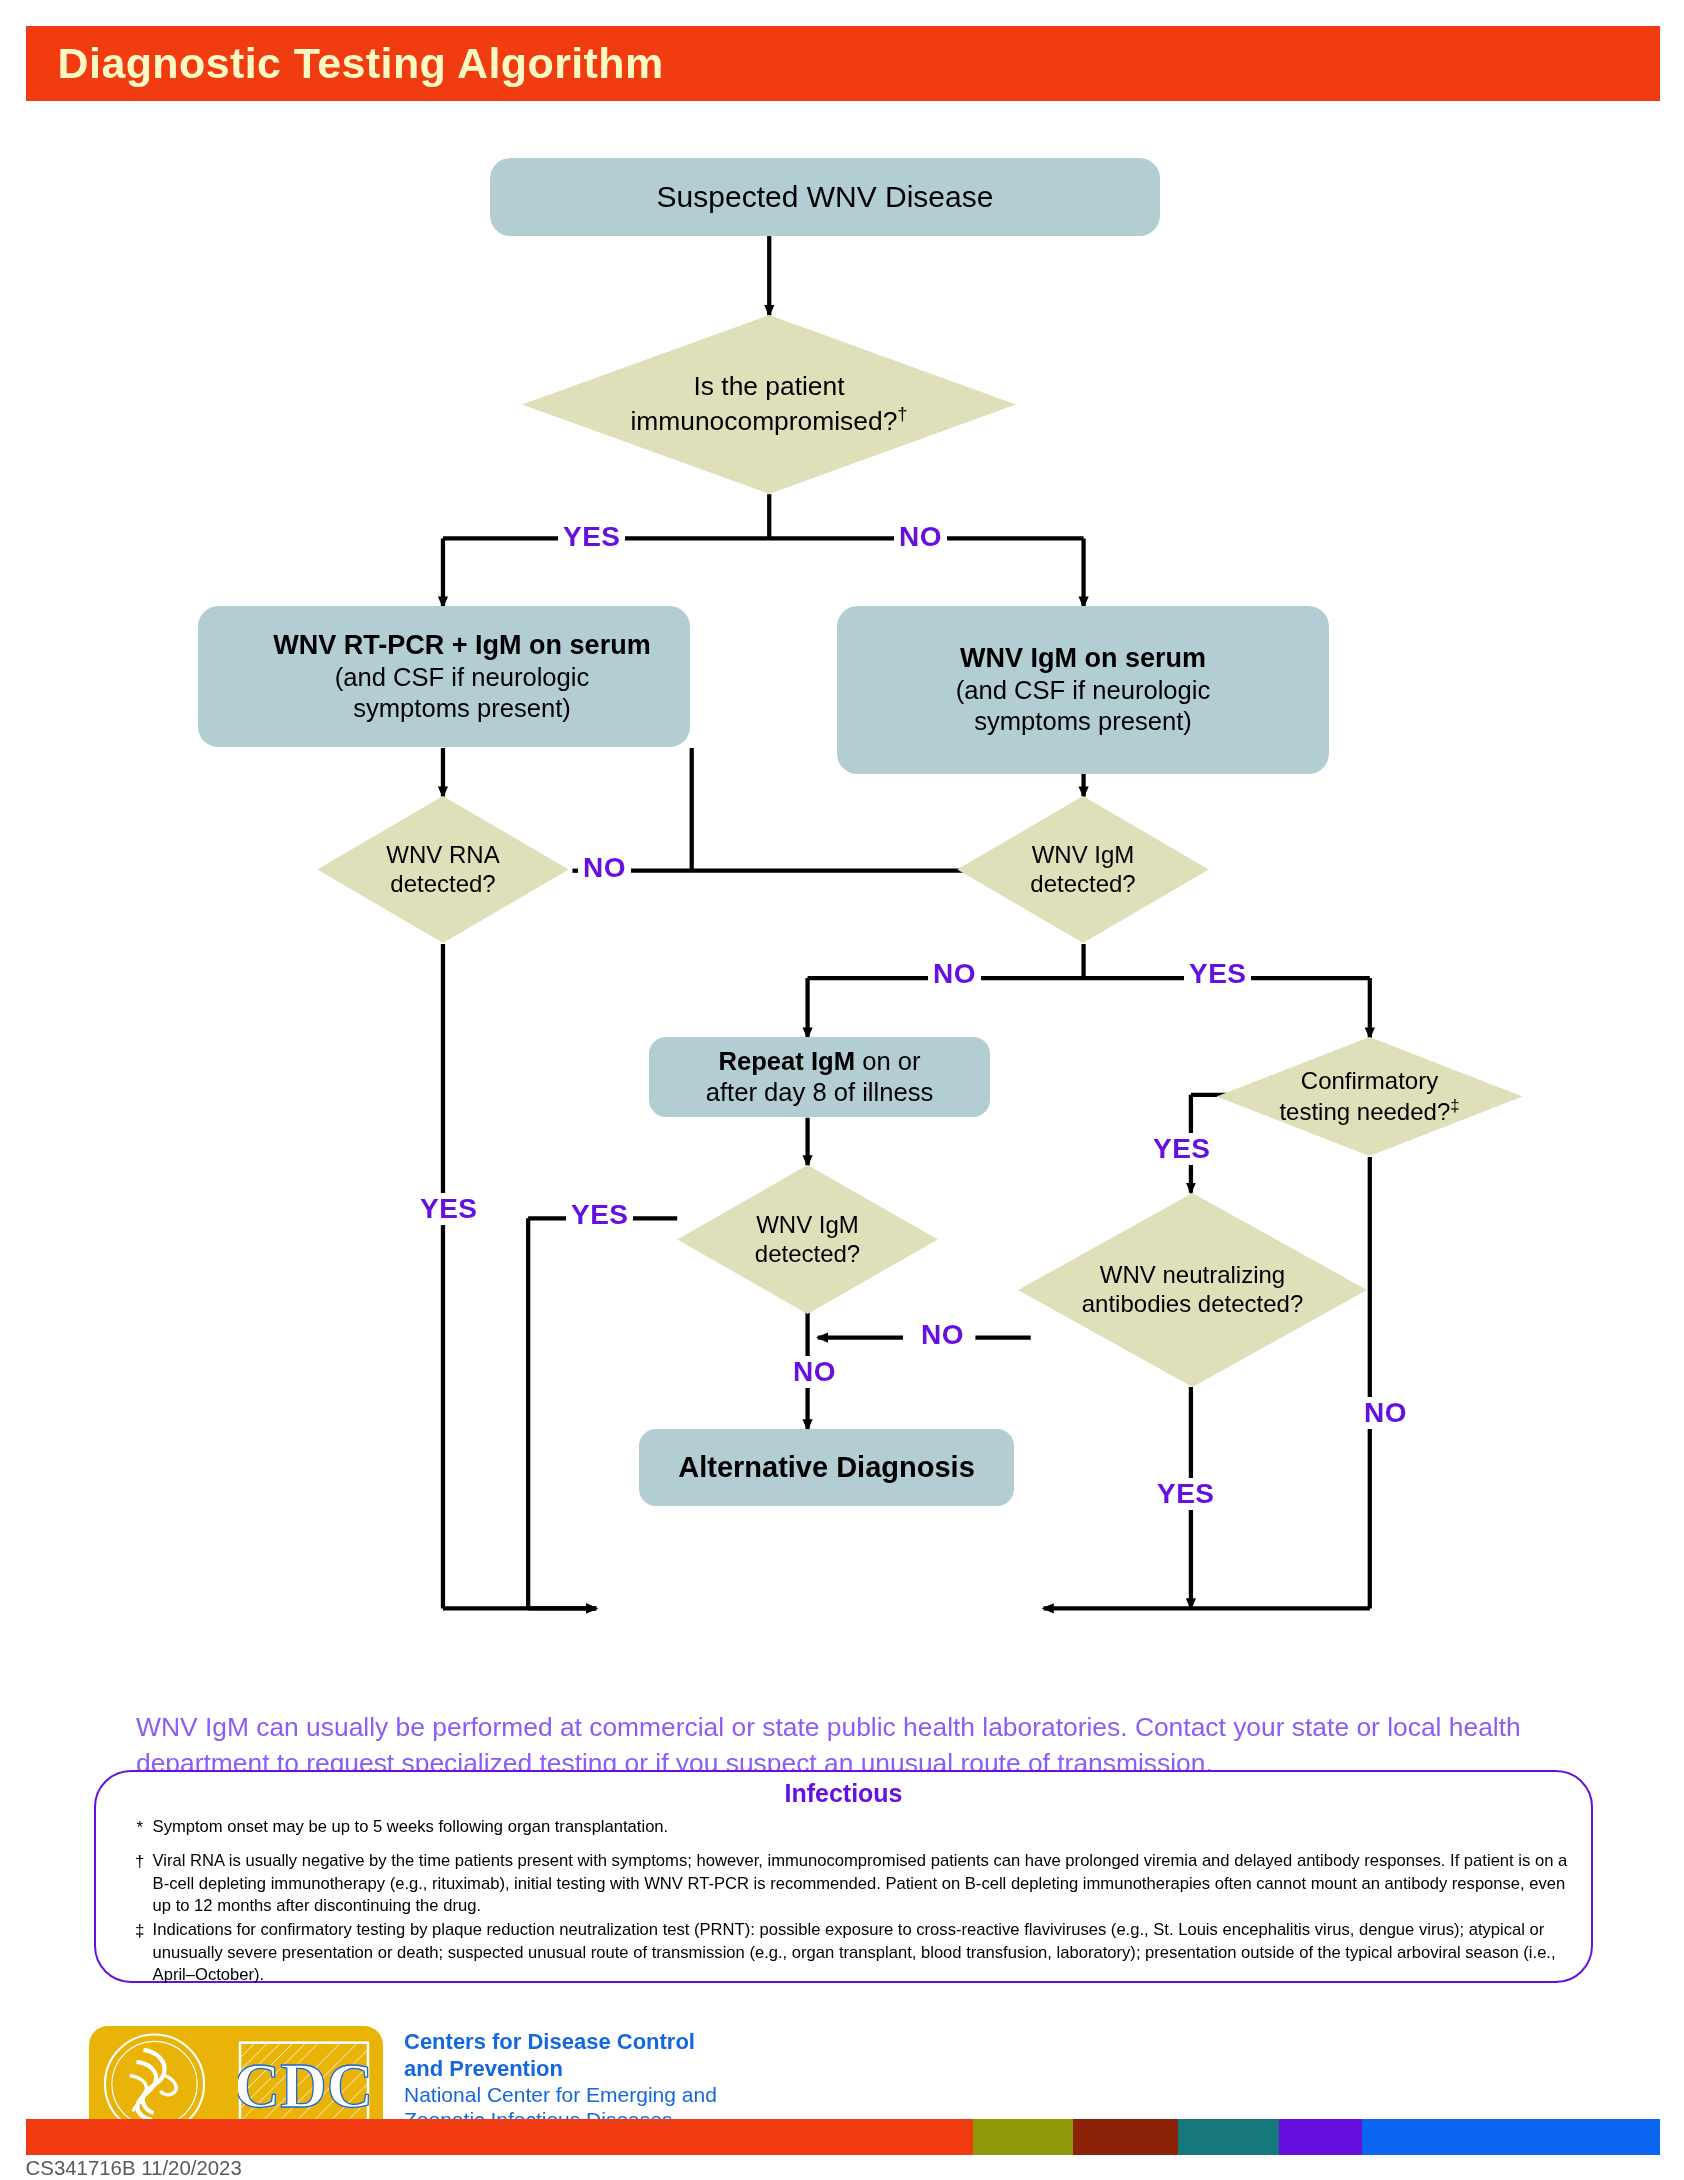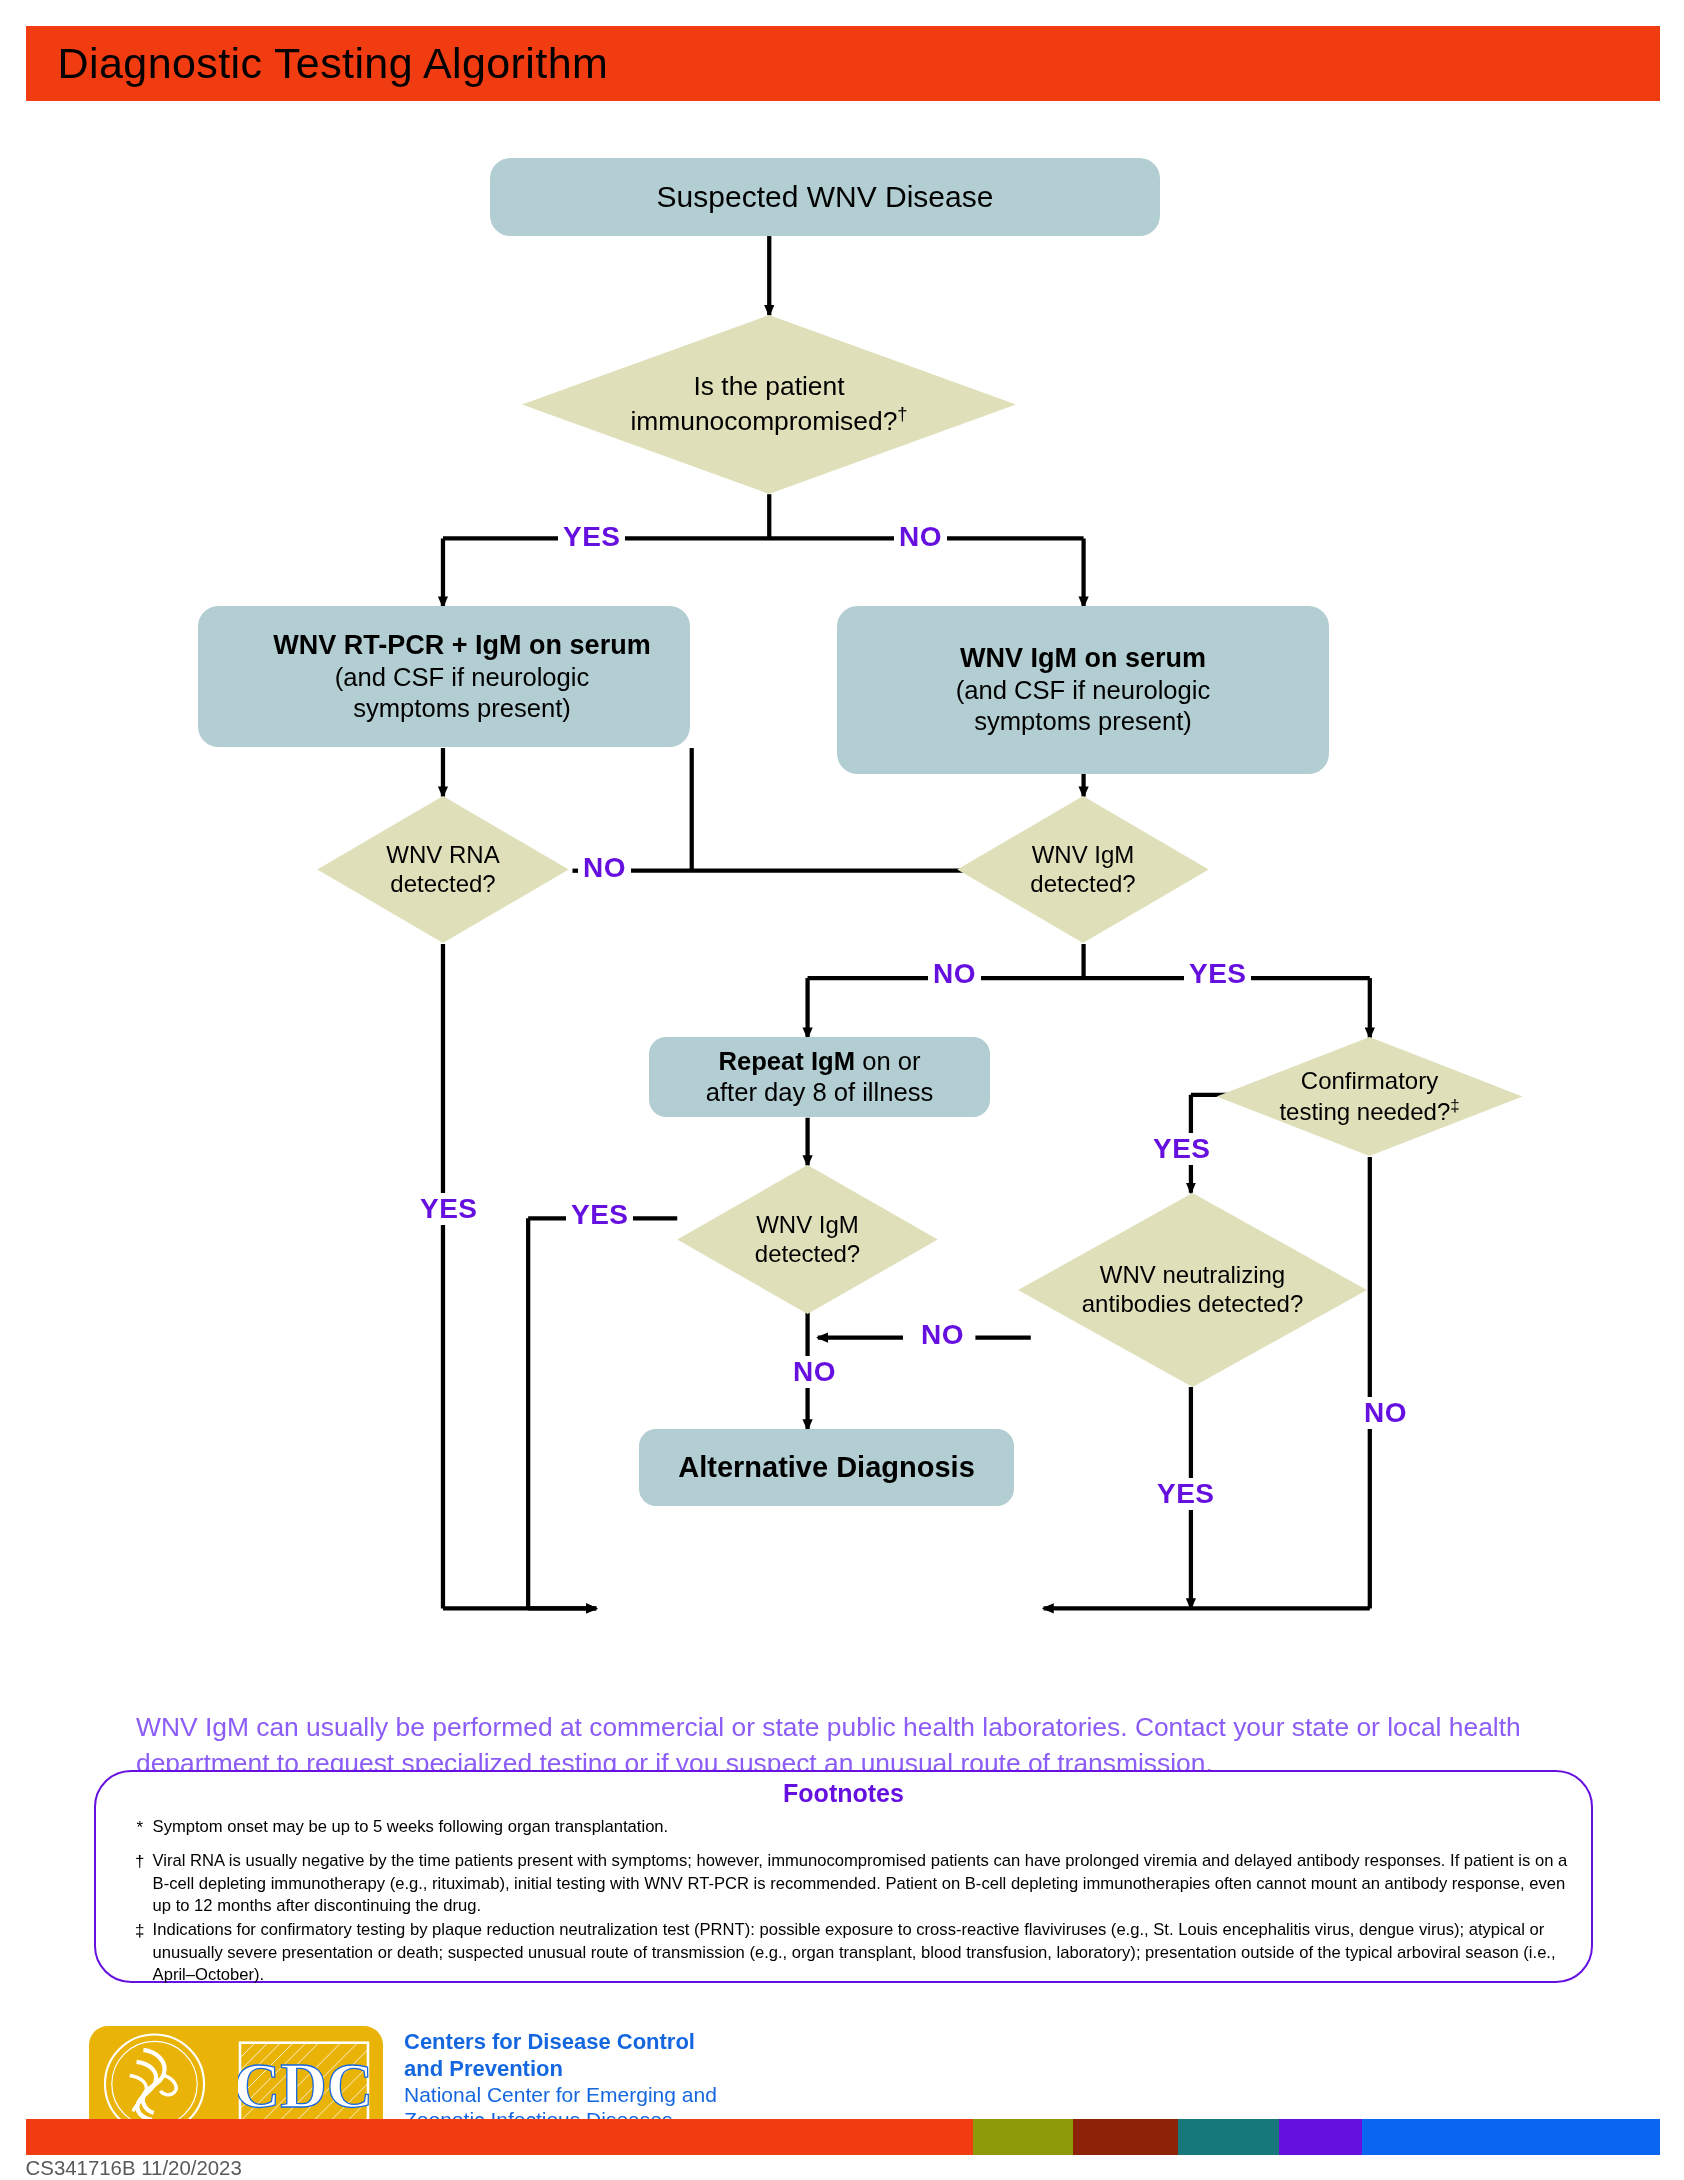--- a/index.html
+++ b/index.html
@@ -13,21 +13,21 @@
   }
   .page{position:absolute;inset:0;}
 
   
   #header-bar{
     position:absolute;left:25.6px;top:25.6px;width:1634px;height:75px;
     background:#f03c10;
   }
   #page-title{
     position:absolute;left:32px;top:13.6px;
-    color:#000000;font-size:43px;font-weight:normal;letter-spacing:0.4px;
+    color:#fef9c3;font-size:43px;font-weight:bold;letter-spacing:0.4px;
     font-family:"Liberation Sans", sans-serif;
   }
 
   
   .node{
     position:absolute;box-sizing:border-box;
     display:flex;align-items:center;justify-content:center;
     text-align:center;color:#000000;
     line-height:1.22;
   }
@@ -283,21 +283,21 @@
 
   <div class="elabel" style="left:1148px;top:1133px;">YES</div>
   <div class="elabel" style="left:1359px;top:1397px;">NO</div>
 
   <div class="elabel" style="left:916px;top:1319px;">NO</div>
   <div class="elabel" style="left:1152px;top:1478px;">YES</div>
 
   <div id="note-text">WNV IgM can usually be performed at commercial or state public health laboratories. Contact your state or local health department to request specialized testing or if you suspect an unusual route of transmission.</div>
 
   <div id="footnotes-panel">
-    <div id="footnotes-title">Footnotes</div>
+    <div id="footnotes-title">Infectious</div>
 
     <div class="fn-row" style="top:44px;">
       <div class="fn-mark">*</div>
       <div class="fn-body">Symptom onset may be up to 5 weeks following organ transplantation.</div>
     </div>
 
     <div class="fn-row" style="top:78px;">
       <div class="fn-mark">†</div>
       <div class="fn-body">Viral RNA is usually negative by the time patients present with symptoms; however, immunocompromised patients can have prolonged viremia and delayed antibody responses. If patient is on a B-cell depleting immunotherapy (e.g., rituximab), initial testing with WNV RT-PCR is recommended. Patient on B-cell depleting immunotherapies often cannot mount an antibody response, even up to 12 months after discontinuing the drug.</div>
     </div>

